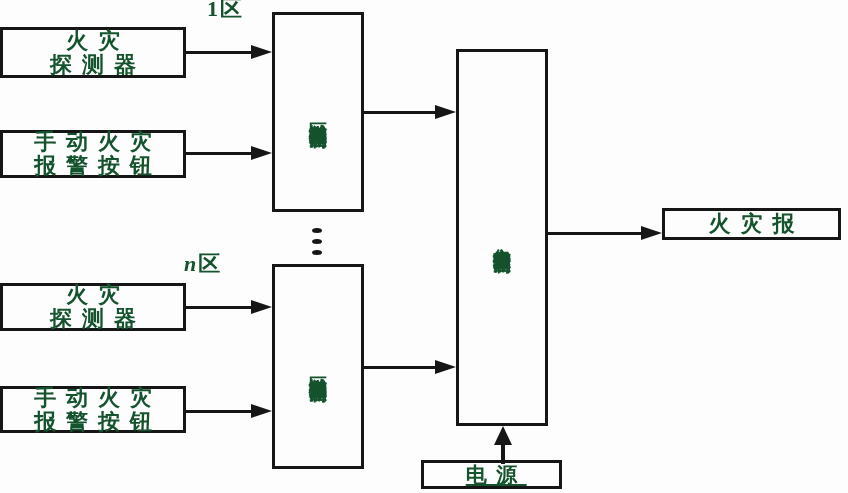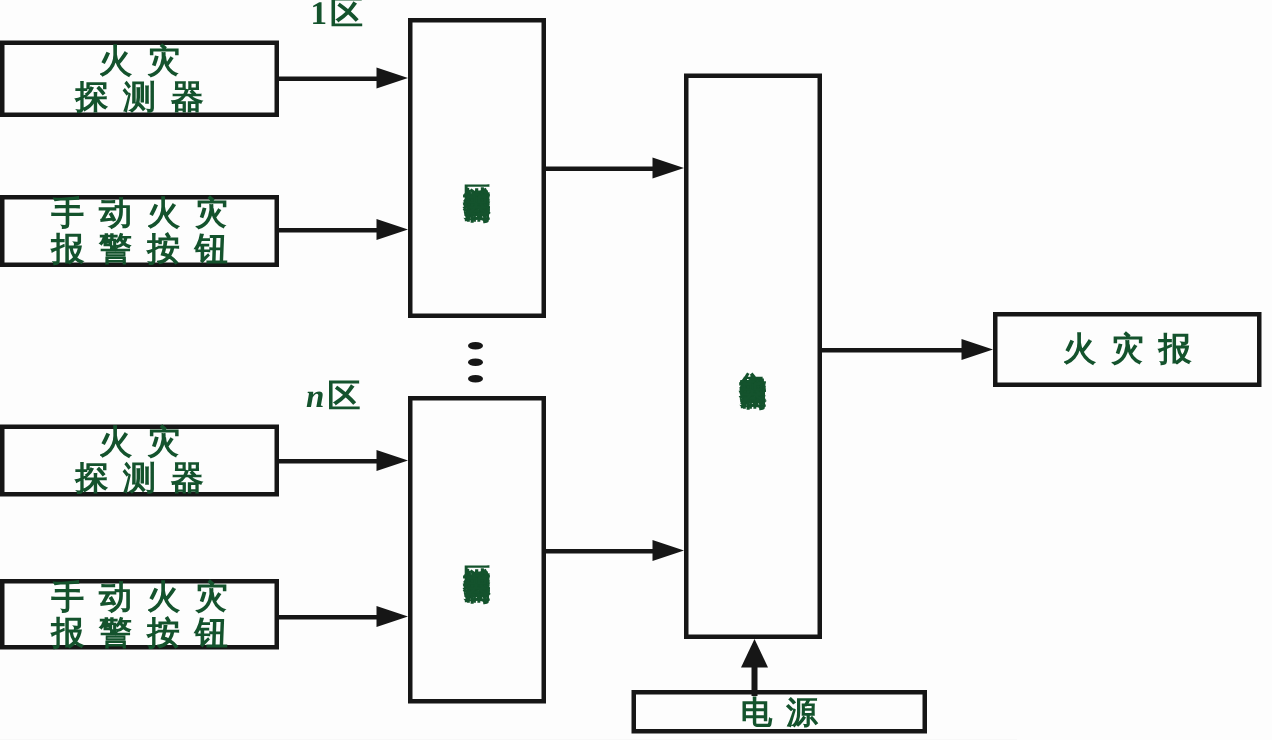--- a/index.html
+++ b/index.html
@@ -76,21 +76,21 @@
   <div class="box" style="left:272px; top:12px; width:92px; height:200px;">
     <div class="vtext">区域火灾报警控制器</div>
   </div>
 
   <div class="dots" style="left:312px; top:222px;">
     <i></i>
       <i></i>
       <i></i>
   </div>
 
-  <div class="zlabel" style="left:204px; top:249px;">
+  <div class="zlabel" style="left:184px; top:249px;">
     <span class="num-italic">n</span><span>区</span>
   </div>
 
   <div class="box" style="left:0px; top:283px; width:186px; height:48px;">
     <div class="hline">火灾</div>
     <div class="hline">探测器</div>
   </div>
 
   <div class="box" style="left:0px; top:386px; width:186px; height:47px;">
     <div class="hline">手动火灾</div>
@@ -98,25 +98,25 @@
   </div>
 
   <div class="box" style="left:272px; top:264px; width:92px; height:205px;">
     <div class="vtext">区域火灾报警控制器</div>
   </div>
 
   <div class="box" style="left:456px; top:49px; width:92px; height:377px;">
     <div class="vtext">集中火灾报警控制器</div>
   </div>
 
-  <div class="box" style="left:662px; top:208px; width:179px; height:50px;">
+  <div class="box" style="left:662px; top:208px; width:179px; height:32px;">
     <div class="hline">火灾报</div>
   </div>
 
-  <div class="box" style="left:421px; top:460px; width:197px; height:29px;">
+  <div class="box" style="left:421px; top:460px; width:141px; height:29px;text-decoration:underline;">
     <div class="hline" style="font-size:21px; line-height:22px;">电源</div>
   </div>
 
   <div class="arrow-r" style="left:186px; top:52px; width:86px;">
       <i class="shaft"></i>
       <i class="tip"></i>
     </div>
   <div class="arrow-r" style="left:186px; top:153px; width:86px;">
       <i class="shaft"></i>
       <i class="tip"></i>

